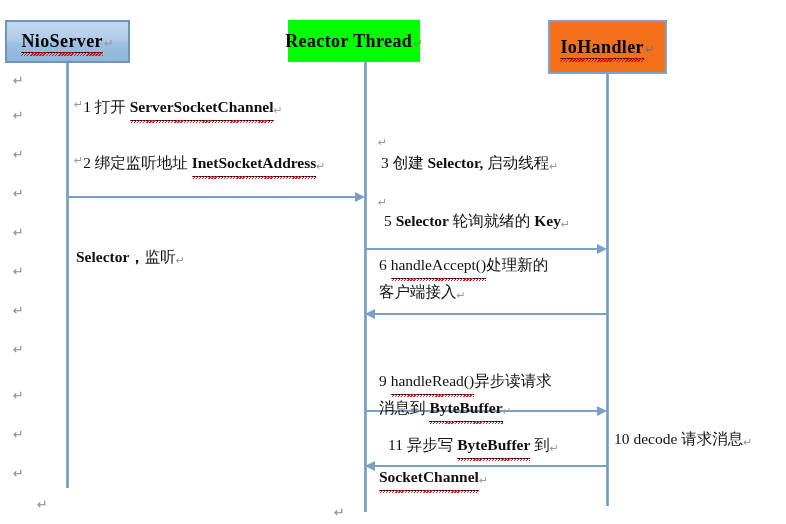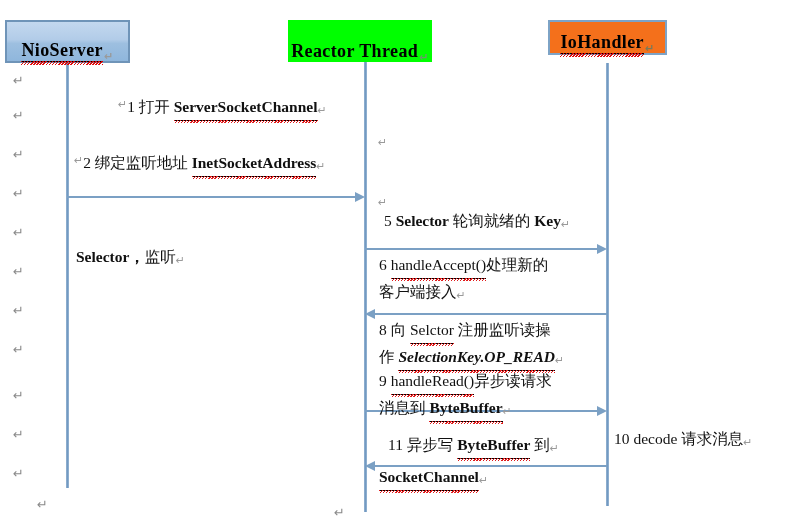--- a/index.html
+++ b/index.html
@@ -14,21 +14,21 @@
     background: #ffffff;
     font-family: "Liberation Serif", "DejaVu Serif", serif;
     overflow: hidden;
   }
 
   
   .actor-box {
     position: absolute;
     box-sizing: border-box;
     display: flex;
-    align-items: flex-end;
+    align-items: center;
     justify-content: center;
     font-weight: bold;
     font-size: 18px;
     color: #000000;
     letter-spacing: 0.4px;
     white-space: nowrap;
   }
   .actor-box.blue {
     background: linear-gradient(to bottom, #c3d8ef 0%, #b2cce8 45%, #9dbfe0 55%, #8fb6dc 100%);
     border: 2px solid #6f94b8;
@@ -137,26 +137,26 @@
   <div class="lifeline" style="left:606px; top:63px; height:443px;"></div>
 
   <div class="actor-box blue" style="left:5px; top:20px; width:125px; height:43px;">
     <span class="actor-label-wrap">
       <span class="sq-underline">NioServer</span>
       <span class="squiggle"></span>
     </span>
       <span class="pilcrow small" style="position:relative; margin-left:1px; top:2px;">↵</span>
   </div>
 
-  <div class="actor-box green" style="left:288px; top:20px; width:144px; height:42px;">
+  <div class="actor-box green" style="left:288px; top:20px; width:132px; height:42px;">
     <span>Reactor Thread</span>
       <span class="pilcrow small" style="position:relative; margin-left:1px; top:2px; color:#6a9a6a;">↵</span>
   </div>
 
-  <div class="actor-box orange" style="left:548px; top:20px; width:119px; height:35px;">
+  <div class="actor-box orange" style="left:548px; top:20px; width:119px; height:54px;">
     <span class="actor-label-wrap">
       <span class="sq-underline">IoHandler</span>
       <span class="squiggle"></span>
     </span>
       <span class="pilcrow small" style="position:relative; margin-left:1px; top:2px; color:#7a7a5a;">↵</span>
   </div>
 
   <div class="msg-line" style="left:67px; top:196px; width:290px;"></div>
   <div class="arrow-head right" style="left:355px; top:192px;"></div>
 
@@ -165,28 +165,31 @@
 
   <div class="msg-line" style="left:375px; top:313px; width:232px;"></div>
   <div class="arrow-head left" style="left:365px; top:309px;"></div>
 
   <div class="msg-line" style="left:365px; top:410px; width:232px;"></div>
   <div class="arrow-head right" style="left:597px; top:406px;"></div>
 
   <div class="msg-line" style="left:375px; top:465px; width:232px;"></div>
   <div class="arrow-head left" style="left:365px; top:461px;"></div>
 
-  <div class="msg-text" style="left:74px; top:94px;margin-left:44px;">
+  <div class="msg-text" style="left:74px; top:94px;">
     <span class="pilcrow small" style="position:relative; top:-4px;">↵</span><span>1 打开 </span><span class="b u sp">ServerSocketChannel</span><span class="pilcrow small" style="position:relative; top:2px;">↵</span>
   </div>
 
   <div class="msg-text" style="left:74px; top:150px;">
     <span class="pilcrow small" style="position:relative; top:-4px;">↵</span><span>2 绑定监听地址 </span><span class="b u sp">InetSocketAddress</span><span class="pilcrow small" style="position:relative; top:2px;">↵</span>
   </div>
 
+  <div class="msg-text" style="left:381px; top:150px;">
+    <span>3 创建 </span><span class="b">Selector,</span><span> 启动线程</span><span class="pilcrow small" style="position:relative; top:2px;">↵</span>
+  </div>
   <span class="pilcrow small" style="left:378px; top:136px;">↵</span>
 
   <div class="msg-text" style="left:384px; top:208px;">
     <span>5 </span><span class="b">Selector</span><span> 轮询就绪的 </span><span class="b">Key</span><span class="pilcrow small" style="position:relative; top:2px;">↵</span>
   </div>
   <span class="pilcrow small" style="left:378px; top:196px;">↵</span>
 
   <div class="msg-text" style="left:76px; top:228px;">
     <div style="margin-top:16px;">
       <span class="b">Selector，</span><span>监听</span><span class="pilcrow small" style="position:relative; top:2px;">↵</span>
@@ -196,28 +199,20 @@
   <div class="msg-text" style="left:379px; top:252px;">
     <div>
       <span>6  </span><span class="u sp">handleAccept()</span><span>处理新的</span>
     </div>
     <div>
       <span>客户端接入</span><span class="pilcrow small" style="position:relative; top:2px;">↵</span>
     </div>
   </div>
 
 
-  <div class="msg-text" style="left:379px; top:317px;">
-    <div>
-      <span>8 向  </span><span class="u sp">Selctor</span><span>  注册监听读操</span>
-    </div>
-    <div>
-      <span>作  </span><span class="bi u sp">SelectionKey.OP_READ</span><span class="pilcrow small" style="position:relative; top:2px;">↵</span>
-    </div>
-  </div>
 
   <div class="msg-text" style="left:379px; top:368px;">
     <div>
       <span>9  </span><span class="u sp">handleRead()</span><span>异步读请求</span>
     </div>
     <div>
       <span>消息到 </span><span class="b u sp">ByteBuffer</span><span class="pilcrow small" style="position:relative; top:2px;">↵</span>
     </div>
   </div>
 

